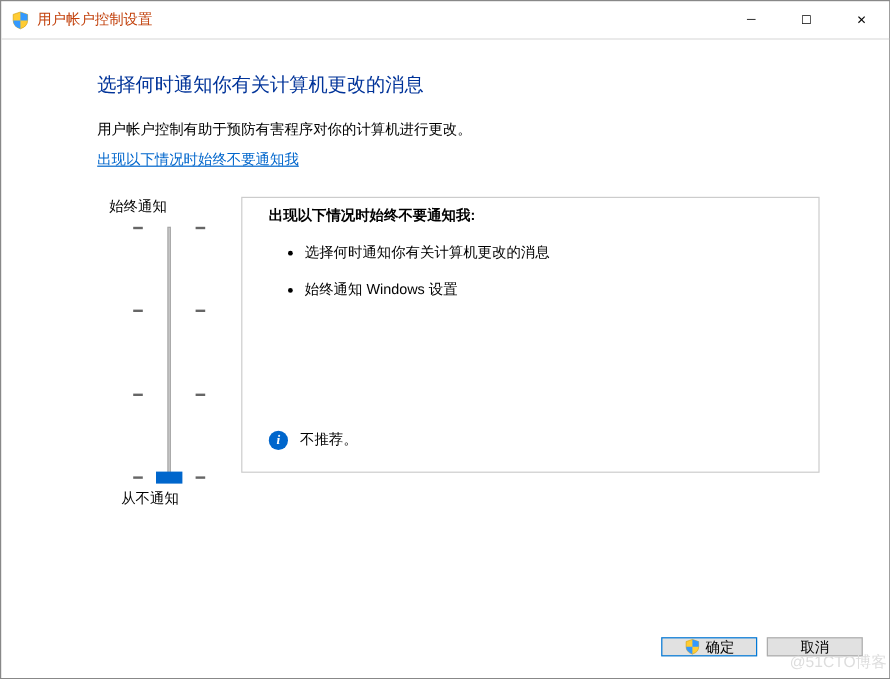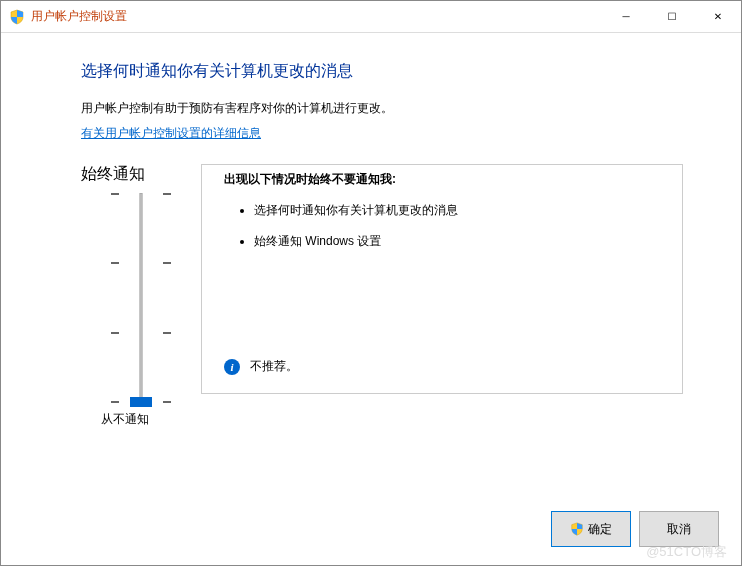--- a/index.html
+++ b/index.html
@@ -9,38 +9,38 @@
 .titlebar-icon { width: 16px; height: 16px; margin-right: 6px; }
 .title-text { font-size: 12px; color: #c2410c; }
 .win-controls { margin-left: auto; display: flex; }
 .win-btn { width: 46px; height: 31px; display: flex; align-items: center; justify-content: center; font-family: "Segoe MDL2 Assets", sans-serif; font-size: 10px; cursor: pointer; }
 .content { padding: 28px 58px 0 80px; }
 .heading { color: #003399; font-size: 16px; font-weight: normal; margin-bottom: 18px; }
 .desc { font-size: 12px; color: #000; margin-bottom: 8px; }
 .link { color: #0066cc; text-decoration: underline; cursor: pointer; font-size: 12px; }
 .main-area { display: flex; margin-top: 22px; }
 .slider-col { width: 120px; display: flex; flex-direction: column; align-items: center; }
-.slider-label { font-size: 16px; margin-bottom: 8px; align-self: flex-start; }
+.slider-label { font-size: 12px; margin-bottom: 8px; align-self: flex-start; margin-left: 10px; }
 .slider-label-bottom { font-size: 12px; margin-top: 8px; align-self: flex-start; margin-left: 20px; }
 .slider-track { position: relative; width: 60px; height: 210px; display: flex; flex-direction: column; justify-content: space-between; align-items: center; }
 .tick-row { width: 100%; display: flex; justify-content: space-between; align-items: center; height: 2px; }
 .tick { width: 8px; height: 2px; background: #666; }
 .track-line { position: absolute; left: 50%; top: 0; bottom: 0; width: 3px; background: #ccc; transform: translateX(-50%); border: 1px solid #aaa; }
 .thumb { position: absolute; left: 50%; transform: translateX(-50%); bottom: -4px; width: 22px; height: 10px; background: #0066cc; cursor: pointer; }
 .info-box { flex: 1; border: 1px solid #ccc; padding: 6px 22px; height: 230px; position: relative; }
 .info-title { font-size: 12px; font-weight: bold; margin-bottom: 14px; }
 .bullet-list { list-style: disc; padding-left: 30px; }
 .bullet-list li { font-size: 12px; margin-bottom: 14px; }
 .rec-row { position: absolute; bottom: 18px; left: 22px; display: flex; align-items: center; gap: 10px; }
 .info-icon { width: 16px; height: 16px; border-radius: 50%; background: #0066cc; color: #fff; display: flex; align-items: center; justify-content: center; font-size: 11px; font-weight: bold; font-style: italic; font-family: Georgia, serif; }
 .footer { position: absolute; bottom: 18px; right: 22px; display: flex; gap: 8px; }
-.btn { min-width: 80px; height: 36px; border: 1px solid #adadad; background: #e1e1e1; font-size: 12px; display: flex; align-items: center; justify-content: center; cursor: pointer; padding: 0 12px; }
+.btn { min-width: 80px; height: 16px; border: 1px solid #adadad; background: #e1e1e1; font-size: 12px; display: flex; align-items: center; justify-content: center; cursor: pointer; padding: 0 12px; }
 .btn.primary { border: 1px solid #0078d7; }
 .shield-icon-sm { width: 14px; height: 14px; margin-right: 4px; }
-.watermark { position: absolute; bottom: 4px; right: 14px; color: #ddd; font-size: 13px; }
+.watermark { position: absolute; bottom: 4px; right: 2px; color: #ddd; font-size: 13px; }
 </style>
 </head>
 <body>
 
 <div class="window">
   <div class="titlebar">
     <svg class="titlebar-icon" viewBox="0 0 16 16">
       <path d="M8 1 L14 3 L14 8 Q14 13 8 15 Q2 13 2 8 L2 3 Z" fill="#fc3" stroke="#c90" stroke-width="0.5"></path>
       <path d="M8 1 L14 3 L14 8 L8 8 Z" fill="#39f"></path>
       <path d="M8 8 L8 15 Q2 13 2 8 Z" fill="#39f"></path>
@@ -49,21 +49,21 @@
     <div class="win-controls">
       <div class="win-btn">─</div>
       <div class="win-btn">☐</div>
       <div class="win-btn close">✕</div>
     </div>
   </div>
 
   <div class="content">
     <h1 class="heading">选择何时通知你有关计算机更改的消息</h1>
     <p class="desc">用户帐户控制有助于预防有害程序对你的计算机进行更改。</p>
-    <a class="link">有关用户帐户控制设置的详细信息</a>
+    <a class="link">出现以下情况时始终不要通知我</a>
 
     <div class="main-area">
       <div class="slider-col">
         <div class="slider-label">始终通知</div>
         <div class="slider-track">
           <div class="track-line"></div>
           <div class="tick-row">
               <div class="tick"></div>
               <div class="tick"></div>
             </div>

